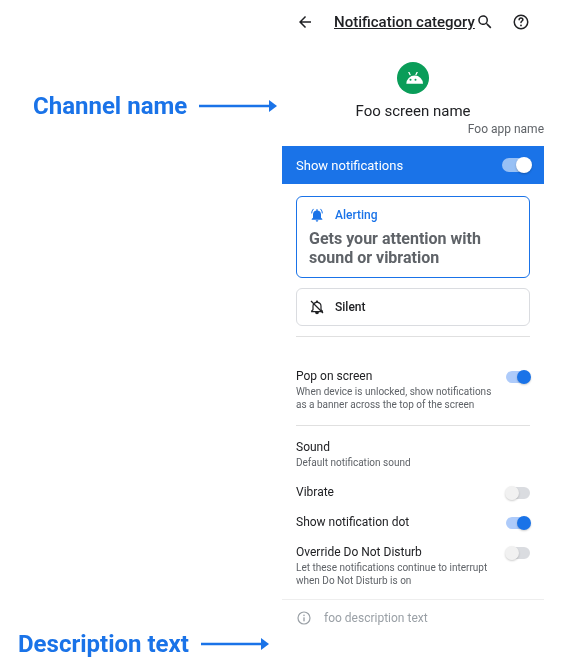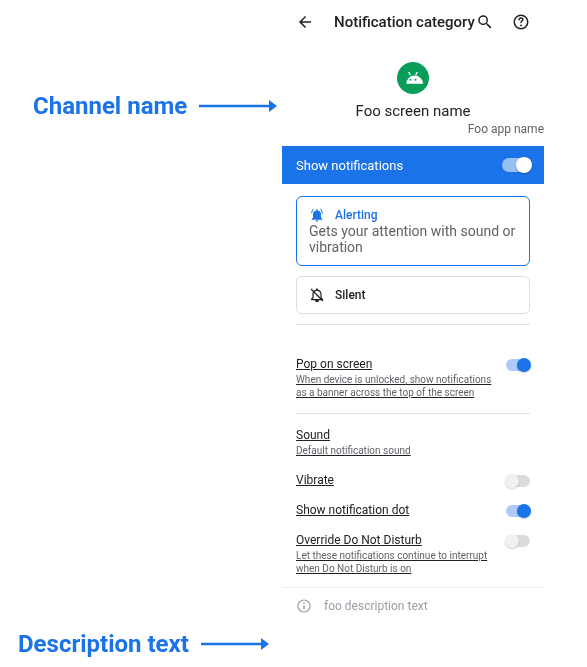--- a/index.html
+++ b/index.html
@@ -38,20 +38,21 @@
       top: 0;
       width: 262px;
       height: 667px;
       background: #fff;
     }
     .header {
       display: flex;
       align-items: center;
       height: 44px;
       padding: 0 14px;
+      text-decoration: underline;
     }
     .header .title {
       flex: 1;
       text-align: left;
       font-size: 15px;
       font-weight: 500;
       margin-left: 20px;
     }
     .header .icon { display: flex; align-items: center; justify-content: center; }
     .header .icon + .icon { margin-left: 18px; }
@@ -115,34 +116,35 @@
     }
     .option-title {
       display: flex;
       align-items: center;
       font-size: 12px;
       font-weight: 500;
     }
     .option-title.blue { color: #1a73e8; }
     .option-title .icon { margin-right: 10px; display:flex; }
     .option-sub {
-      font-size: 14px;
+      font-size: 16px;
       color: #5f6368;
+      margin-top: 6px;
+      font-weight: bold;
     }
     .divider {
       height: 1px;
       background: #e0e0e0;
       margin: 4px 0 10px 0;
     }
     .settings-list { padding: 0 14px; }
     .setting-row {
       display: flex;
       align-items: flex-start;
       padding: 8px 0;
-      text-decoration: underline;
     }
     .setting-text { flex: 1; padding-right: 10px; }
     .setting-title { font-size: 12px; color: #202124; }
     .setting-sub { font-size: 10px; color: #5f6368; margin-top: 2px; line-height: 1.3; }
     .small-switch {
       position: relative;
       width: 24px; height: 12px;
       border-radius: 7px;
       margin-top: 2px;
     }

